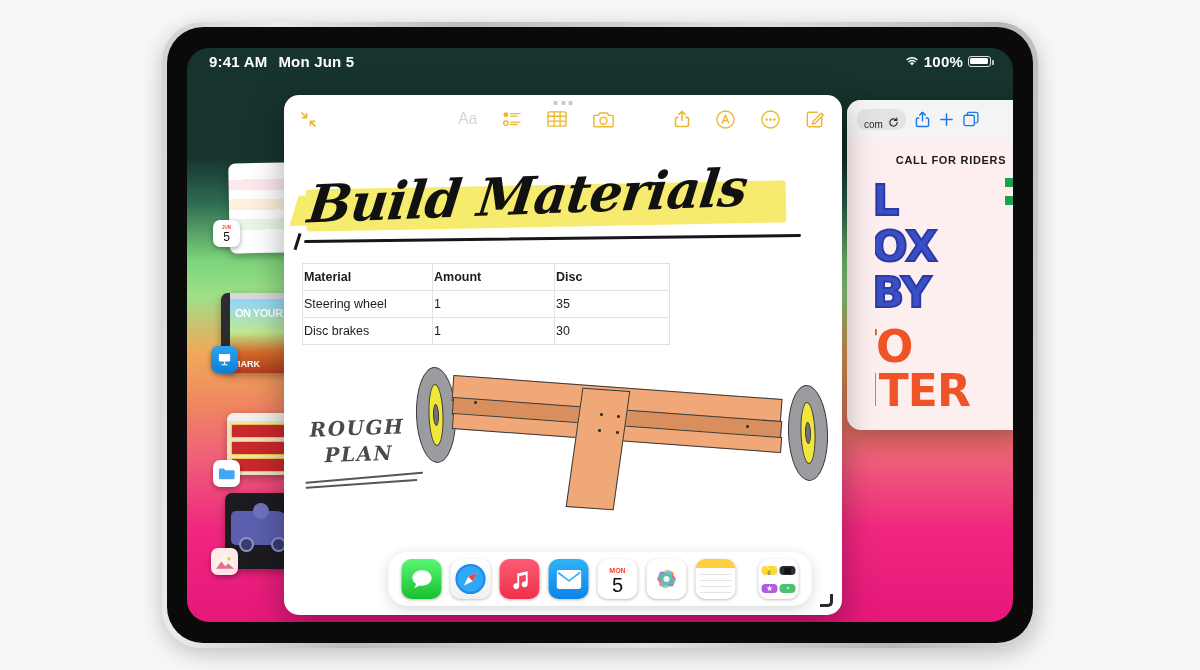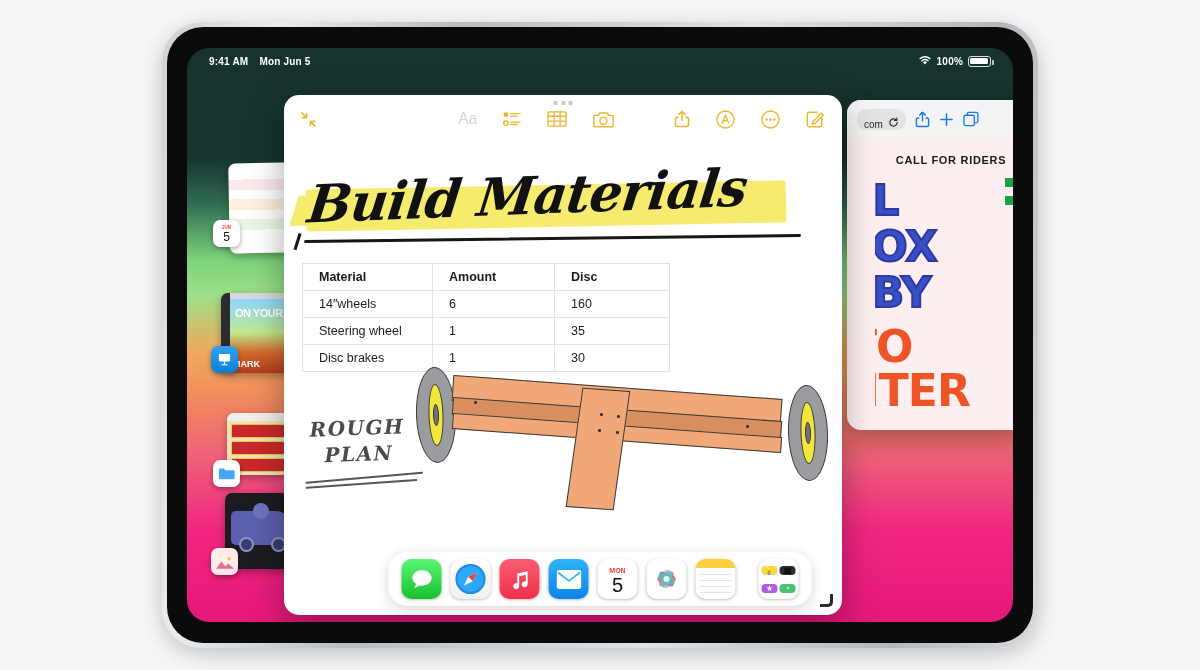--- a/index.html
+++ b/index.html
@@ -30,21 +30,21 @@
         #f0a95a 53%, #f08b5e 61%,
         #ef5d7a 72%, #f0267f 84%, #e5187a 100%);
   }
   .btn-side{position:absolute;background:linear-gradient(180deg,#c3c7ca,#a9adb0);border-radius:2px;}
   .vol1{left:156px;top:150px;width:7px;height:30px;border-radius:3px 0 0 3px;}
   .vol2{left:156px;top:190px;width:7px;height:30px;border-radius:3px 0 0 3px;}
   .pwr {left:300px;top:18px;width:46px;height:7px;border-radius:3px 3px 0 0;}
 
   
   .statusbar{position:absolute;left:0;top:0;width:100%;height:26px;display:flex;align-items:center;
-    justify-content:space-between;padding:0 22px;color:#fff;font-size:10px;font-weight:bold;letter-spacing:.2px;z-index:6;}
+    justify-content:space-between;padding:0 22px;color:#fff;font-size:15px;font-weight:bold;letter-spacing:.2px;z-index:6;}
   .sb-left{display:flex;gap:11px;align-items:center;}
   .sb-right{display:flex;gap:5px;align-items:center;}
   .battery{width:23px;height:11px;border:1.4px solid rgba(255,255,255,.85);border-radius:3px;position:relative;}
   .battery:after{content:'';position:absolute;right:-3.5px;top:3px;width:2px;height:5px;background:rgba(255,255,255,.7);border-radius:0 1px 1px 0;}
   .battery i{position:absolute;left:1.2px;top:1.2px;bottom:1.2px;width:17.5px;background:#fff;border-radius:1.5px;display:block;}
 
   
   .stagestrip{position:absolute;left:12px;top:60px;width:104px;height:420px;z-index:4;}
   .sm-card{position:absolute;border-radius:7px;background:#fff;box-shadow:0 3px 9px rgba(0,0,0,.3);overflow:hidden;}
   .sm-badge{position:absolute;width:27px;height:27px;border-radius:7px;box-shadow:0 2px 5px rgba(0,0,0,.35);
@@ -106,21 +106,21 @@
   .hl{position:absolute;left:22px;top:34px;width:480px;height:42px;background:#f5ea66;
      border-radius:3px; transform: rotate(-1.1deg); opacity:.95;}
   .hl:before{content:'';position:absolute;left:-12px;top:6px;width:22px;height:30px;background:#f5ea66;transform:skewX(-18deg);}
   .script{position:absolute;left:24px;top:14px;font-family:"DejaVu Serif", serif;font-style:italic;
     font-size:52px;font-weight:bold;color:#111;letter-spacing:-1px;transform:rotate(-2.2deg) skewX(-9deg);}
   .uline{position:absolute;left:20px;top:86px;width:497px;height:3px;background:#16161a;
     border-radius:3px;transform:rotate(-.7deg);}
   .uline:after{content:'';position:absolute;left:-8px;top:-7px;width:3px;height:17px;background:#16161a;transform:rotate(18deg);}
 
   table.mat{border-collapse:collapse;margin:6px 0 0 18px;width:368px;font-size:12.5px;color:#1c1c1e;}
-  table.mat td,table.mat th{border:1px solid #e2e2e6;padding:6px 16px;text-align:left;font-weight:normal;height:25px;}
+  table.mat td,table.mat th{border:1px solid #e2e2e6;padding:6px 1px;text-align:left;font-weight:normal;height:25px;}
   table.mat th{font-weight:bold;}
   table.mat td:nth-child(1),table.mat th:nth-child(1){width:130px;}
   table.mat td:nth-child(2),table.mat th:nth-child(2){width:122px;}
 
   .rough{position:absolute;left:26px;top:272px;font-family:"DejaVu Serif", serif;font-style:italic;
     font-weight:bold;font-size:20px;letter-spacing:1.5px;color:#4a4a4e;line-height:26px;transform:rotate(-2deg);}
   .rough u1,.rough u2{position:absolute;left:-6px;height:2px;background:#55555a;border-radius:2px;}
   .ru1{top:62px;width:118px;transform:rotate(-3deg);}
   .ru2{top:68px;width:112px;transform:rotate(-2deg);}
 
@@ -358,25 +358,20 @@
             <table class="mat">
               <thead>
                 <tr>
                   <th>Material</th>
                   <th>Amount</th>
                   <th>Disc</th>
                 </tr>
               </thead>
               <tbody>
                 <tr>
-                  <td>14″wheels</td>
-                  <td>6</td>
-                  <td>160</td>
-                </tr>
-                <tr>
                   <td>Steering wheel</td>
                   <td>1</td>
                   <td>35</td>
                 </tr>
                 <tr>
                   <td>Disc brakes</td>
                   <td>1</td>
                   <td>30</td>
                 </tr>
               </tbody>

